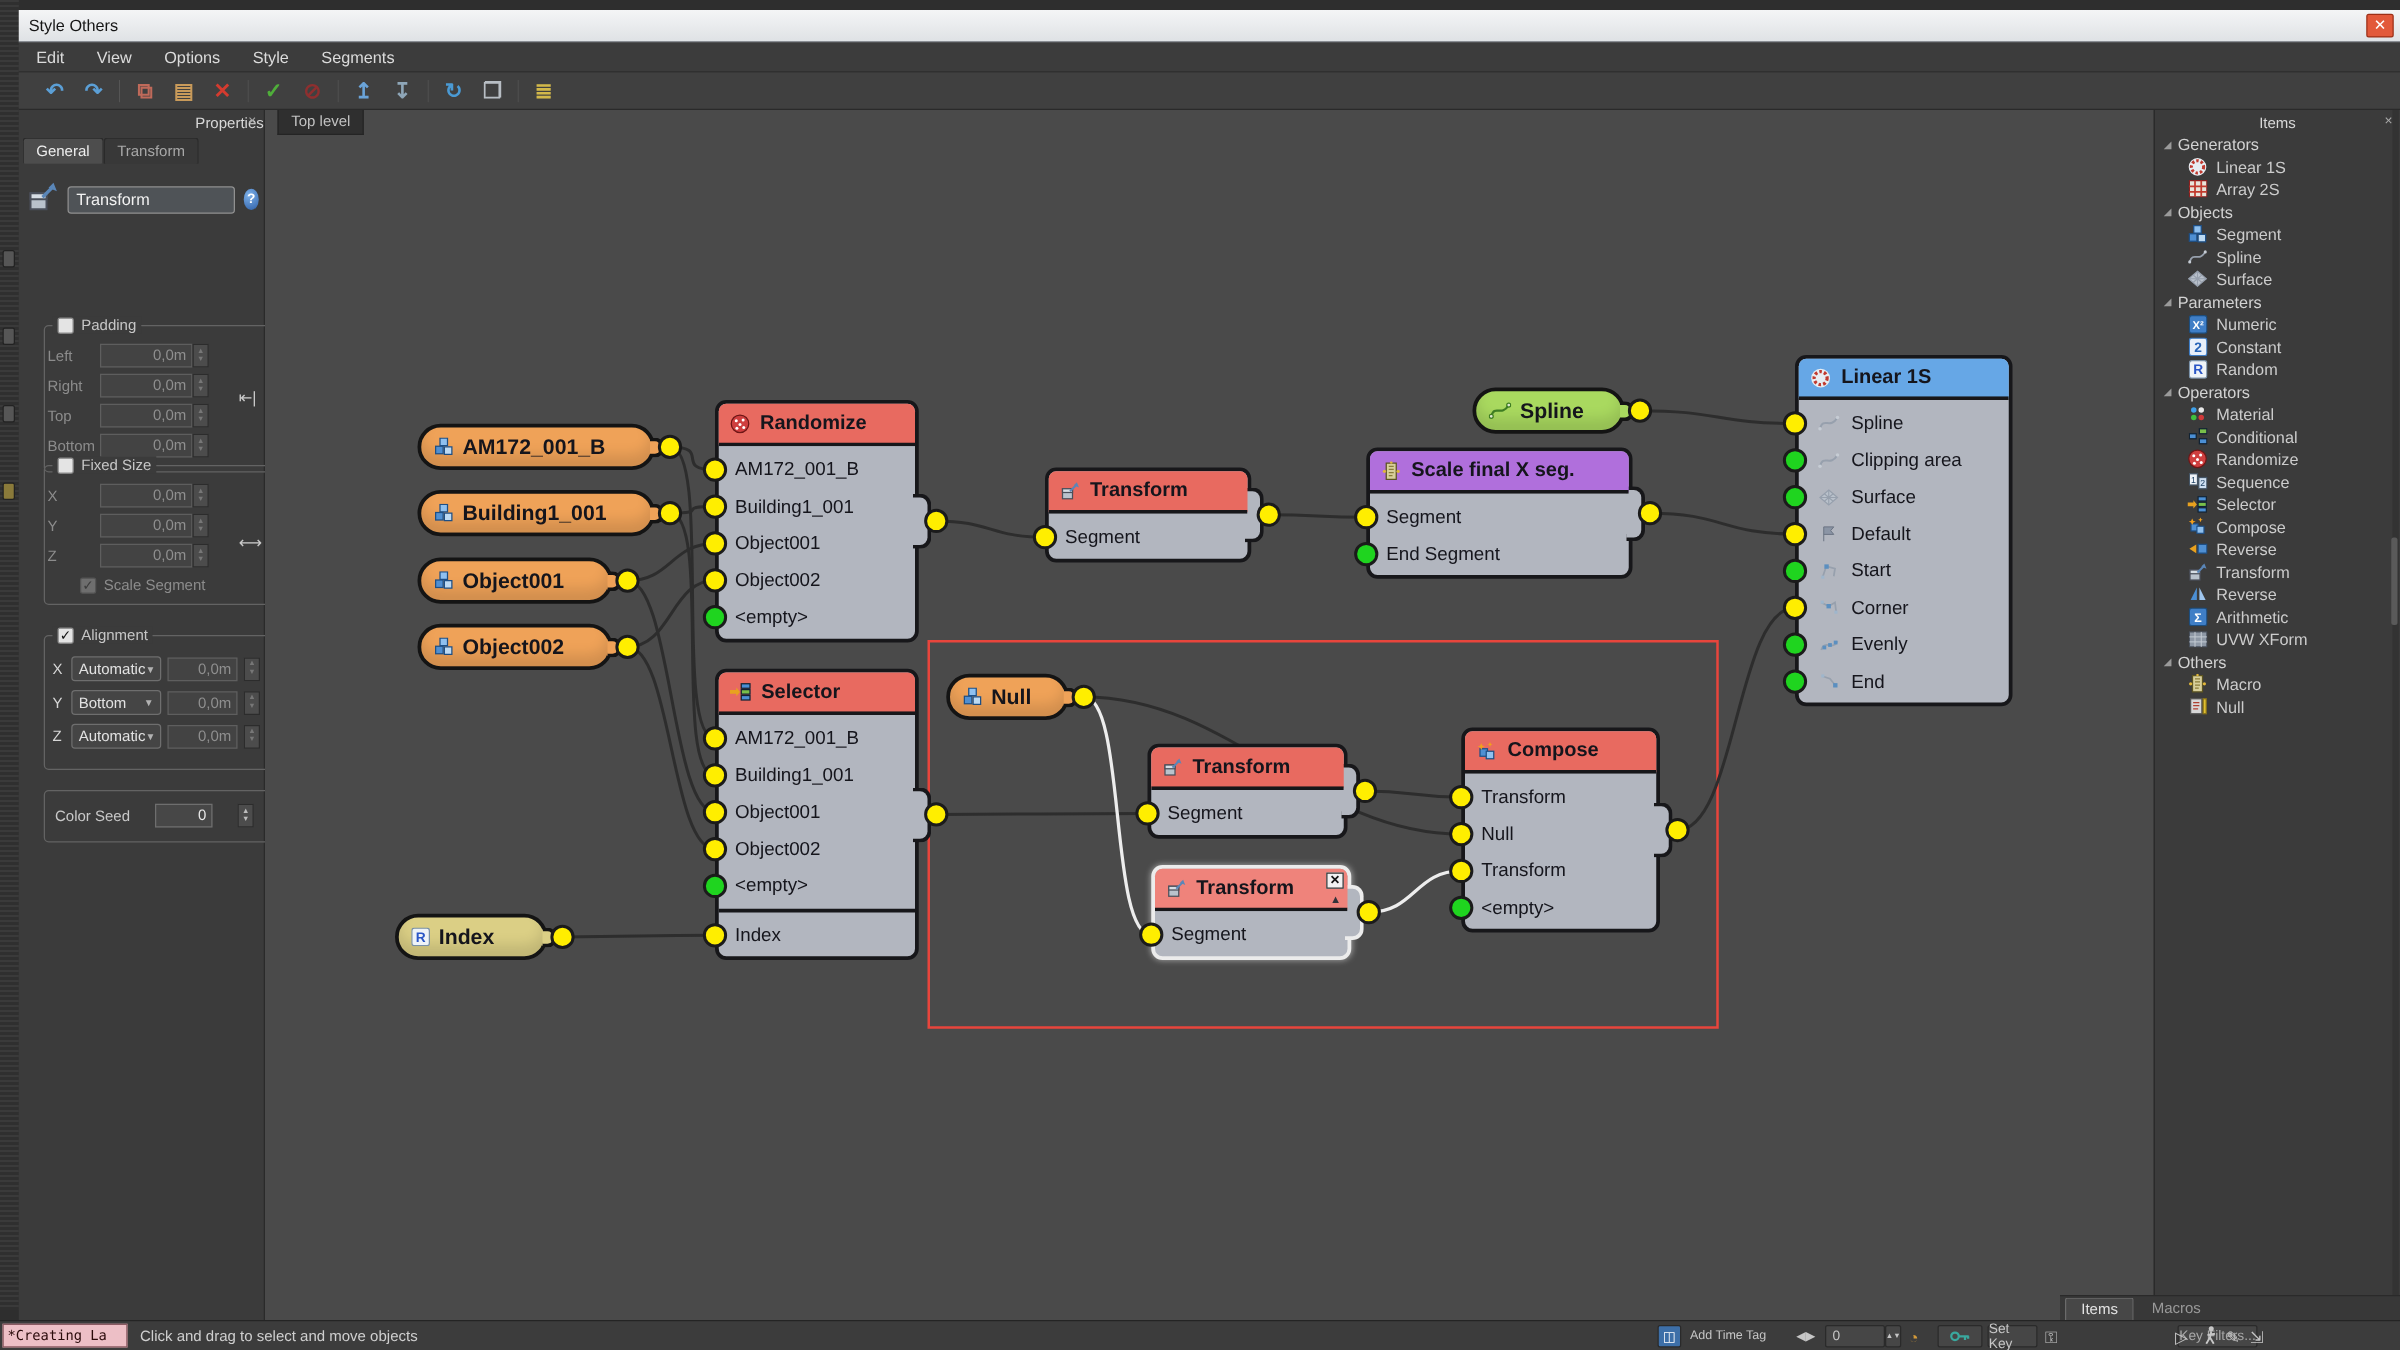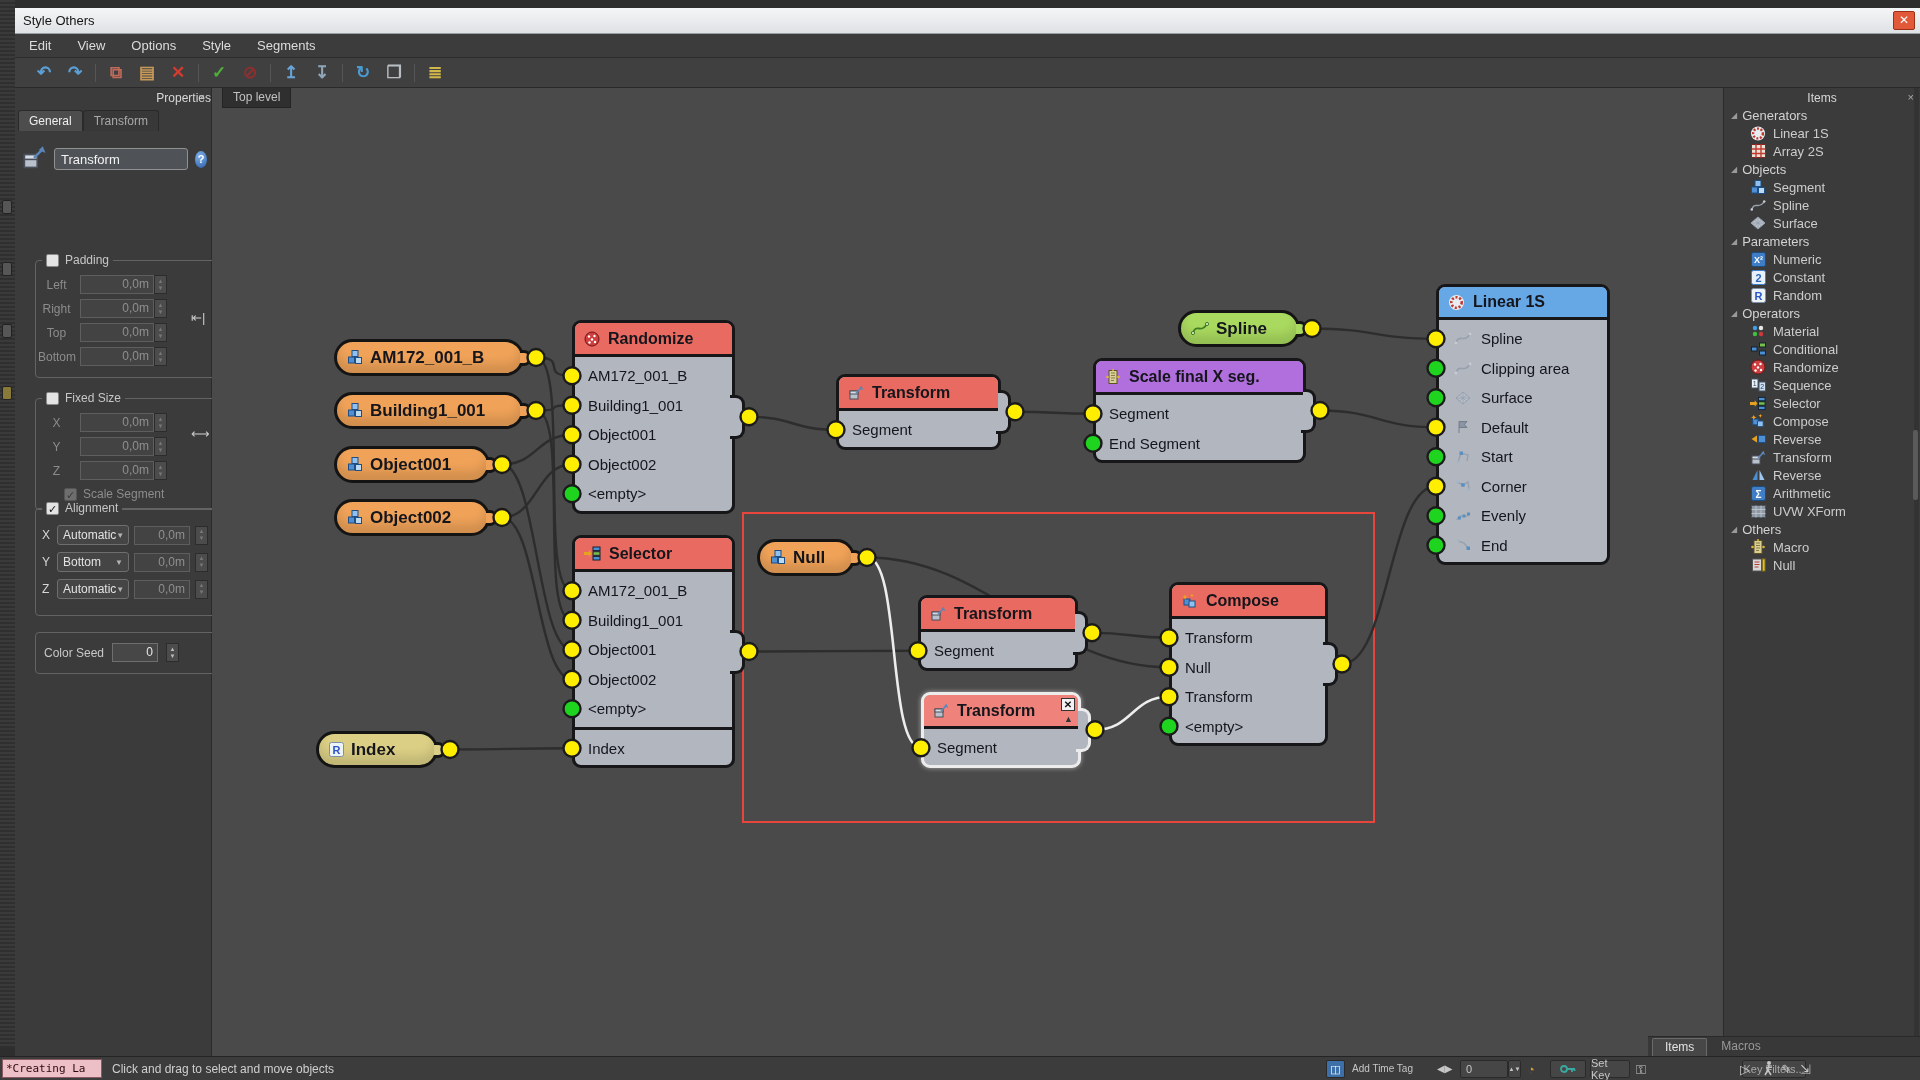--- a/index.html
+++ b/index.html
@@ -34,21 +34,21 @@
     color:#f2f2f2;font-size:13px;padding:0 6px;}
   .help{width:17px;height:17px;border-radius:50%;background:radial-gradient(circle at 35% 30%,#7db0e8,#2d5fa8);
     color:#fff;font-size:11px;font-weight:bold;text-align:center;line-height:17px;}
   .group{position:absolute;left:20px;width:186px;border:1px solid #636363;border-radius:4px;}
   .gtitle{position:absolute;top:-8px;left:6px;background:#3b3b3b;padding:0 4px;display:flex;gap:6px;align-items:center;
     font-size:12px;color:#c6c6c6;}
   .cb{width:13px;height:13px;background:#e4e4e4;border:1px solid #8a8a8a;border-radius:2px;
     font-size:11px;line-height:12px;text-align:center;color:#111;}
   .cb.dis{background:#6e6e6e;color:#3c3c3c;border-color:#555;}
   .prow{position:absolute;display:flex;align-items:center;}
-  .plabel{width:42px;text-align:center;font-size:12px;color:#8c8c8c;padding-right:5px;}
+  .plabel{width:42px;text-align:left;font-size:12px;color:#8c8c8c;padding-right:5px;}
   .plabel.en{color:#d6d6d6;}
   .pfield{width:74px;height:19px;background:#434343;border:1px solid #5e5e5e;color:#8f8f8f;
     font-size:12px;text-align:right;padding:0 4px;line-height:17px;}
   .pfield.en{background:#474747;border-color:#6e6e6e;color:#e8e8e8;}
   .spin{width:13px;height:19px;background:#4c4c4c;border:1px solid #2c2c2c;display:flex;flex-direction:column;
     align-items:center;justify-content:center;font-size:6px;color:#bdbdbd;line-height:7px;}
   .spin.dis{color:#777;}
   .dd{width:72px;height:20px;background:#454545;border:1px solid #6e6e6e;border-radius:3px;color:#e2e2e2;
     font-size:12px;display:flex;align-items:center;justify-content:space-between;padding:0 5px;}
   .dd .ar{font-size:8px;color:#b2b2b2;}
@@ -185,21 +185,21 @@
         <span class="spin dis">▲<br>▼</span>
       </div>
     <div class="prow" style="left:2px;top:86px">
         <span class="plabel">Bottom</span>
         <span class="pfield">0,0m</span>
         <span class="spin dis">▲<br>▼</span>
       </div>
   </div>
   <span class="gicon" style="left:176px;top:222px">⇤|</span>
 
-  <div class="group" style="top:310px;height:112px">
+  <div class="group" style="top:284px;height:112px">
     <div class="gtitle">
         <span class="cb"></span>
       <span>Fixed Size</span>
       </div>
     <div class="prow" style="left:2px;top:14px">
         <span class="plabel">X</span>
         <span class="pfield">0,0m</span>
         <span class="spin dis">▲<br>▼</span>
       </div>
     <div class="prow" style="left:2px;top:38px">
@@ -247,21 +247,21 @@
       <span class="dd">
           <span>Automatic</span>
           <span class="ar">▼</span>
         </span>
       <span class="pfield" style="width:56px">0,0m</span>
         <span class="spin dis">▲<br>▼</span>
       </div>
   </div>
 
   <div class="group" style="top:544px;height:42px">
-    <div class="prow" style="left:8px;top:10px;gap:8px">
+    <div class="prow" style="left:8px;top:10px;gap:20px">
       <span style="font-size:12px;color:#c8c8c8">Color Seed</span>
       <span class="pfield en" style="width:46px">0</span>
       <span class="spin">▲<br>▼</span>
       </div>
   </div>
 </div>
 
 <div class="abs" id="canvas">
   <svg class="layer" id="wires" width="1511" height="968" viewBox="212 88 1511 968">
       <path d="M 536 357.5 C 570 357.5, 538 375.75, 572 375.75" fill="none" stroke="#2d2d2d" stroke-width="2.4" style="pointer-events: stroke;"></path>

